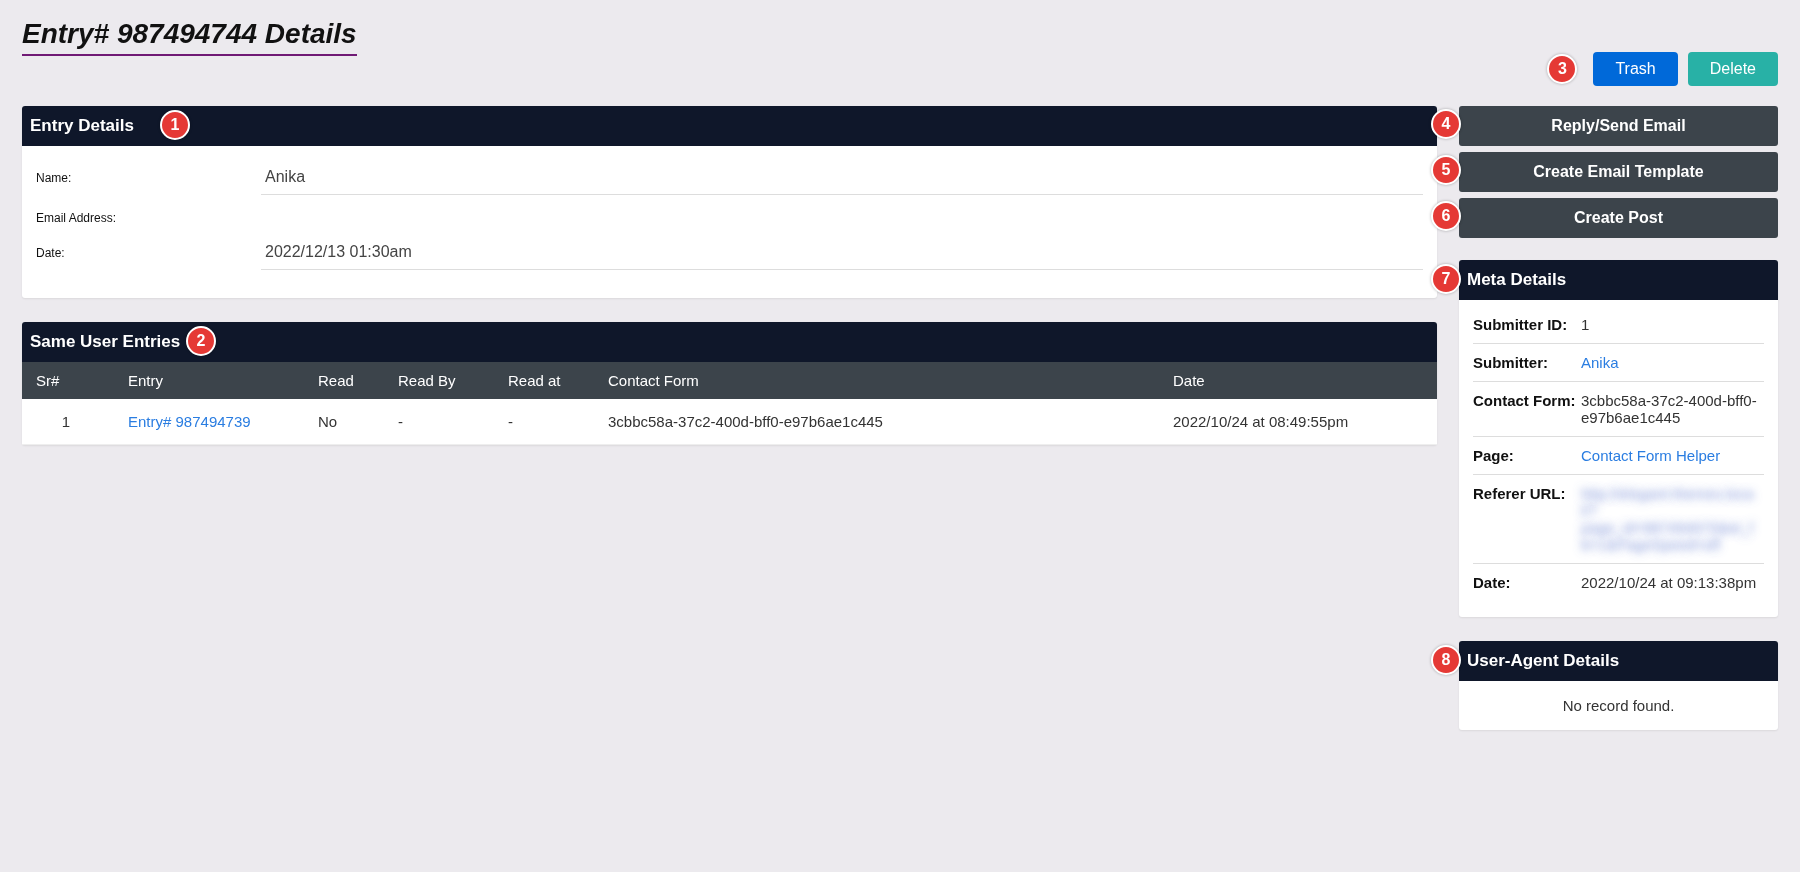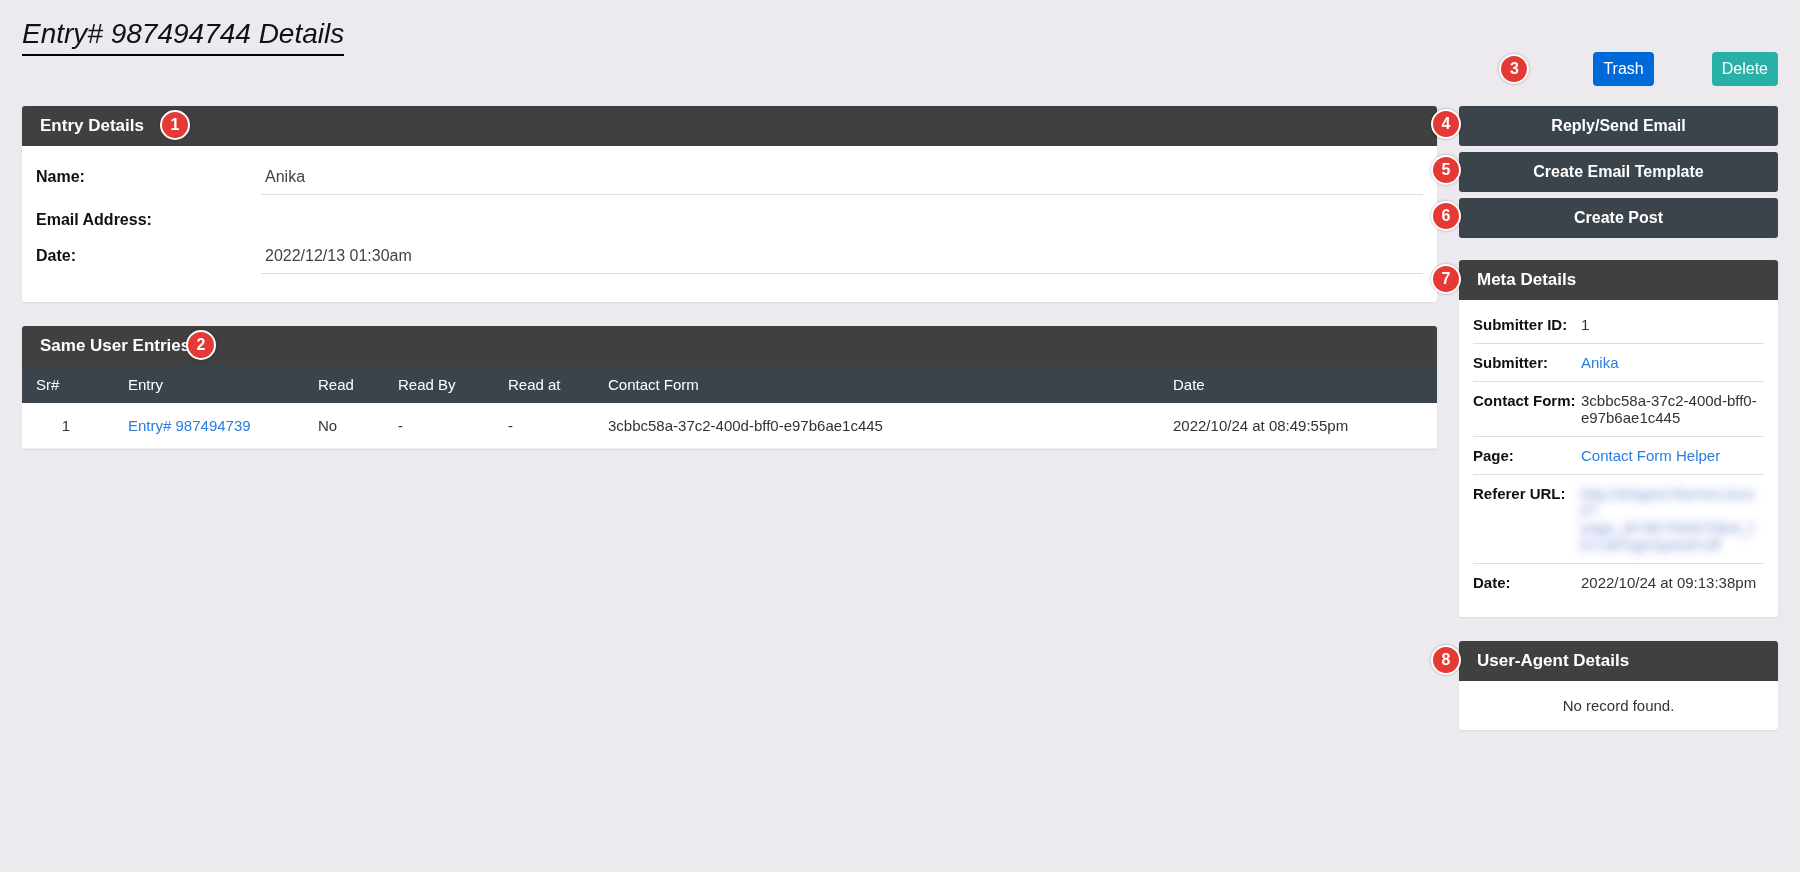--- a/index.html
+++ b/index.html
@@ -13,79 +13,78 @@
     width: 1800px;
     min-height: 872px;
     color: #333;
   }
   .container {
     padding: 18px 22px;
   }
   .page-title {
     font-size: 28px;
     font-style: italic;
-    font-weight: normal;
+    font-weight: bold;
     color: #111;
-    border-bottom: 2px solid #000000;
+    border-bottom: 2px solid #701a75;
     display: inline-block;
     padding-bottom: 4px;
   }
   .toprow {
     display: flex;
     justify-content: flex-end;
     align-items: center;
     margin-top: -4px;
     gap: 10px;
   }
   .btn {
     border: none;
     border-radius: 4px;
     font-size: 16px;
-    padding: 8px 10px;
+    padding: 8px 22px;
     color: #fff;
     cursor: pointer;
-    margin-left: 48px;
   }
   .btn-blue { background: #0069d9; }
   .btn-teal { background: #28b1a6; }
   .layout {
     display: flex;
     gap: 22px;
     margin-top: 20px;
   }
   .col-left { flex: 1; }
   .col-right { width: 319px; display:flex; flex-direction:column; }
   .panel {
     background: #fff;
     border-radius: 3px;
     box-shadow: 0 1px 2px rgba(0,0,0,0.08);
     margin-bottom: 24px;
   }
   .panel-header {
-    background: #404040;
+    background: #0f172a;
     color: #fff;
     font-weight: bold;
     font-size: 17px;
-    padding: 10px 18px;
+    padding: 10px 8px;
     border-top-left-radius: 3px;
     border-top-right-radius: 3px;
     position: relative;
   }
   .panel-body {
     padding: 14px 14px 18px 14px;
   }
   .field-row {
     display: flex;
     align-items: baseline;
     margin-bottom: 10px;
   }
   .field-label {
     width: 225px;
-    font-weight: bold;
-    font-size: 16px;
+    font-weight: normal;
+    font-size: 12px;
     color: #111;
     padding-top: 6px;
   }
   .field-value {
     flex: 1;
     font-size: 16px;
     color: #444;
     border-bottom: 1px solid #ddd;
     padding: 8px 4px;
     min-height: 34px;

